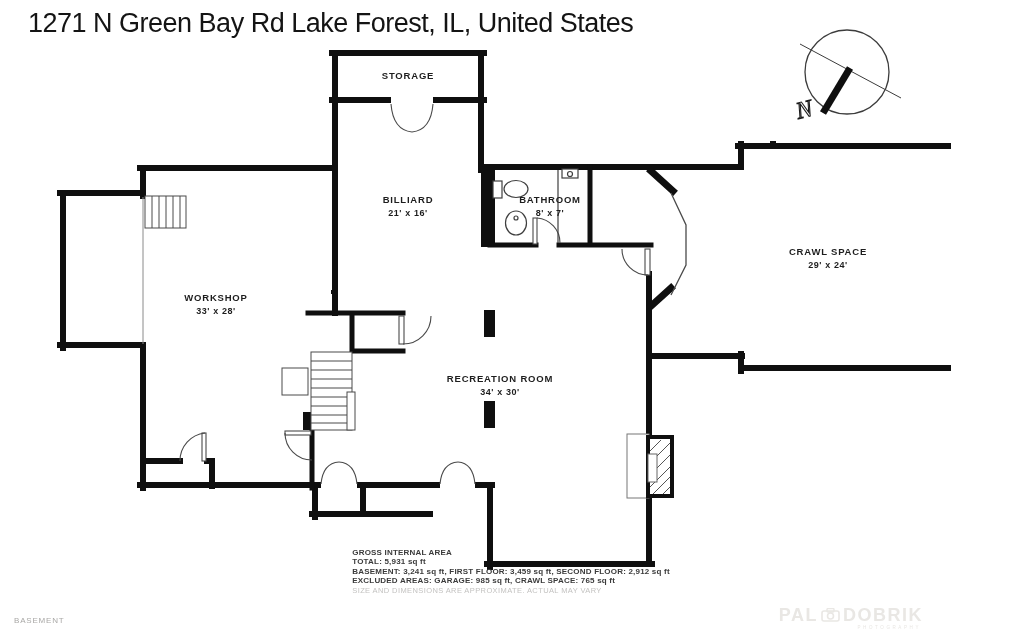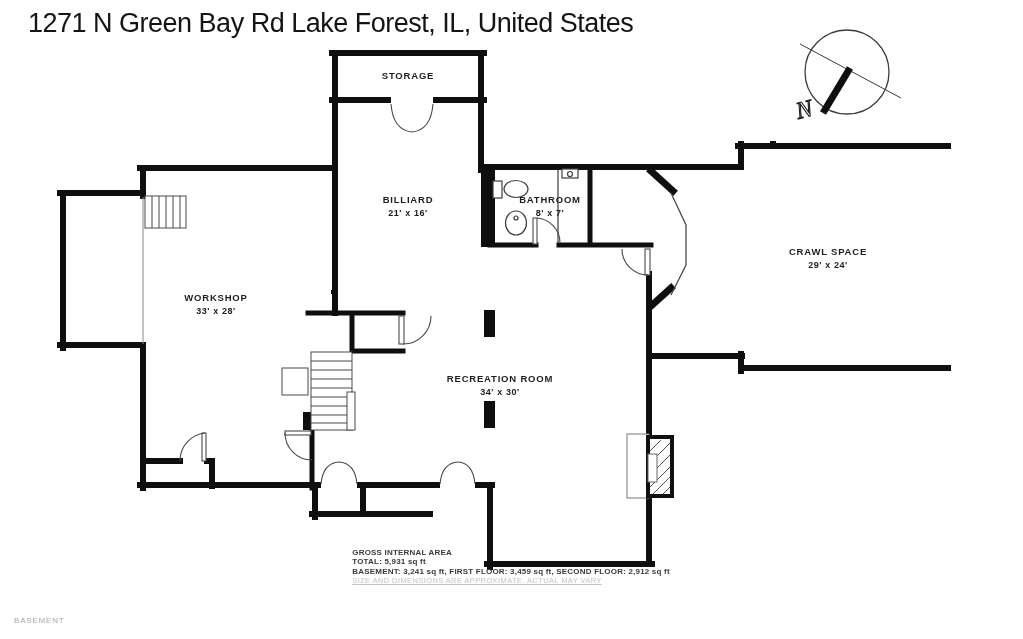--- a/index.html
+++ b/index.html
@@ -8,21 +8,21 @@
   #title{position:absolute;left:28px;top:8px;font-size:27px;font-weight:400;
          color:#141414;letter-spacing:-0.5px;white-space:nowrap;}
   #plan{position:absolute;left:0;top:0;}
   .room-label{font-family:"Liberation Sans",sans-serif;font-size:9.5px;font-weight:600;
               letter-spacing:0.8px;fill:#1d1d1d;}
   .room-dims{font-family:"Liberation Sans",sans-serif;font-size:9px;font-weight:600;
              letter-spacing:0.6px;fill:#1d1d1d;}
   #summary{position:absolute;left:511px;top:548px;transform:translateX(-50%);
            text-align:left;white-space:nowrap;color:#3b3b3b;}
   #summary .line{font-size:8px;font-weight:700;line-height:9.4px;letter-spacing:0.2px;}
-  #summary .disclaimer{color:#c3c2c0;font-weight:400;font-size:7.5px;letter-spacing:0.4px;text-decoration:underline;}
+  #summary .disclaimer{color:#c3c2c0;font-weight:400;font-size:7.5px;letter-spacing:0.4px;}
   #floor-label{position:absolute;left:14px;top:616px;font-size:8px;color:#a9a8a6;
                letter-spacing:0.8px;font-weight:400;}
   #watermark{position:absolute;right:28px;top:606px;color:#e9e7e4;text-align:center;
              user-select:none;}
   #watermark .brand{font-size:18px;font-weight:700;letter-spacing:1.5px;line-height:18px;
                     display:flex;align-items:center;gap:3px;}
   #watermark .tagline{font-size:4.5px;letter-spacing:2.6px;margin-top:1px;text-align:right;
                       padding-right:2px;}
 </style>
 </head>
@@ -191,19 +191,32 @@
 
       <text class="room-label" x="500" y="382">RECREATION ROOM</text>
       <text class="room-dims" x="500" y="395">34' x 30'</text>
     </g>
   </svg>
 
   <div id="summary">
     <div class="line">GROSS INTERNAL AREA</div>
     <div class="line">TOTAL: 5,931 sq ft</div>
     <div class="line">BASEMENT: 3,241 sq ft, FIRST FLOOR: 3,459 sq ft, SECOND FLOOR: 2,912 sq ft</div>
+    <div class="line">EXCLUDED AREAS: GARAGE: 985 sq ft, CRAWL SPACE: 765 sq ft</div>
     <div class="line disclaimer">SIZE AND DIMENSIONS ARE APPROXIMATE. ACTUAL MAY VARY</div>
   </div>
 
   <div id="floor-label">BASEMENT</div>
 
+  <div id="watermark">
+    <div class="brand">
+      <span>PAL</span>
+      <svg width="19" height="14" viewBox="0 0 19 14">
+        <rect x="1" y="3" width="17" height="10" rx="2" fill="none" stroke="#e9e7e4" stroke-width="1.6"></rect>
+        <rect x="6" y="0.5" width="7" height="3.5" rx="1" fill="none" stroke="#e9e7e4" stroke-width="1.4"></rect>
+        <circle cx="9.5" cy="8" r="3" fill="none" stroke="#e9e7e4" stroke-width="1.6"></circle>
+      </svg>
+      <span>DOBRIK</span>
+    </div>
+    <div class="tagline">PHOTOGRAPHY</div>
+  </div>
 
 </div>
 
 </body></html>

